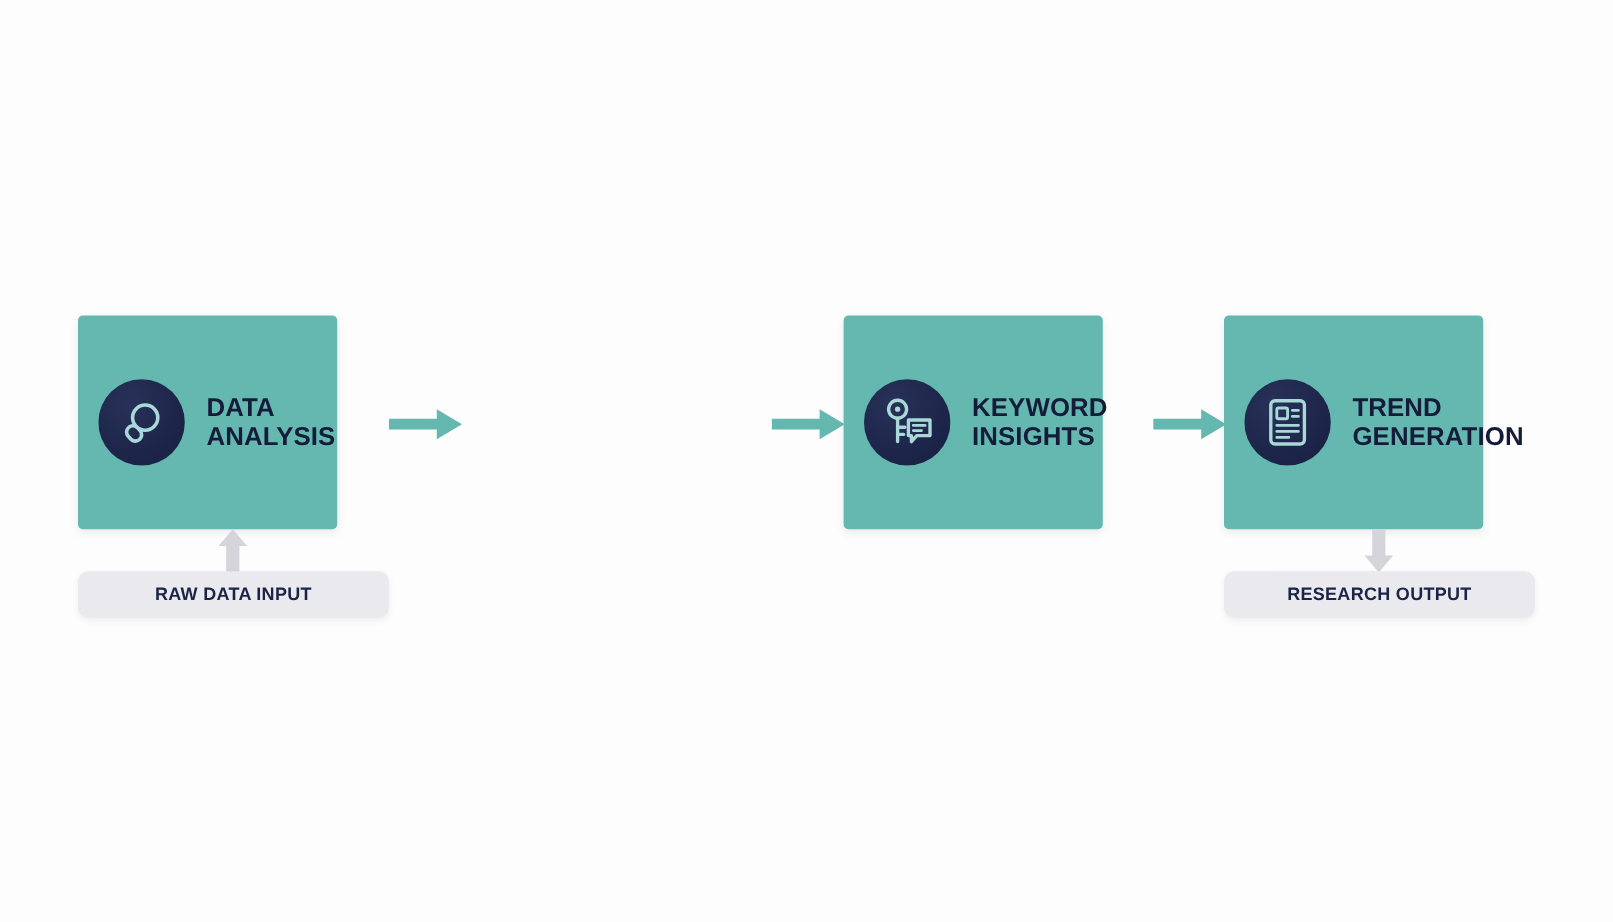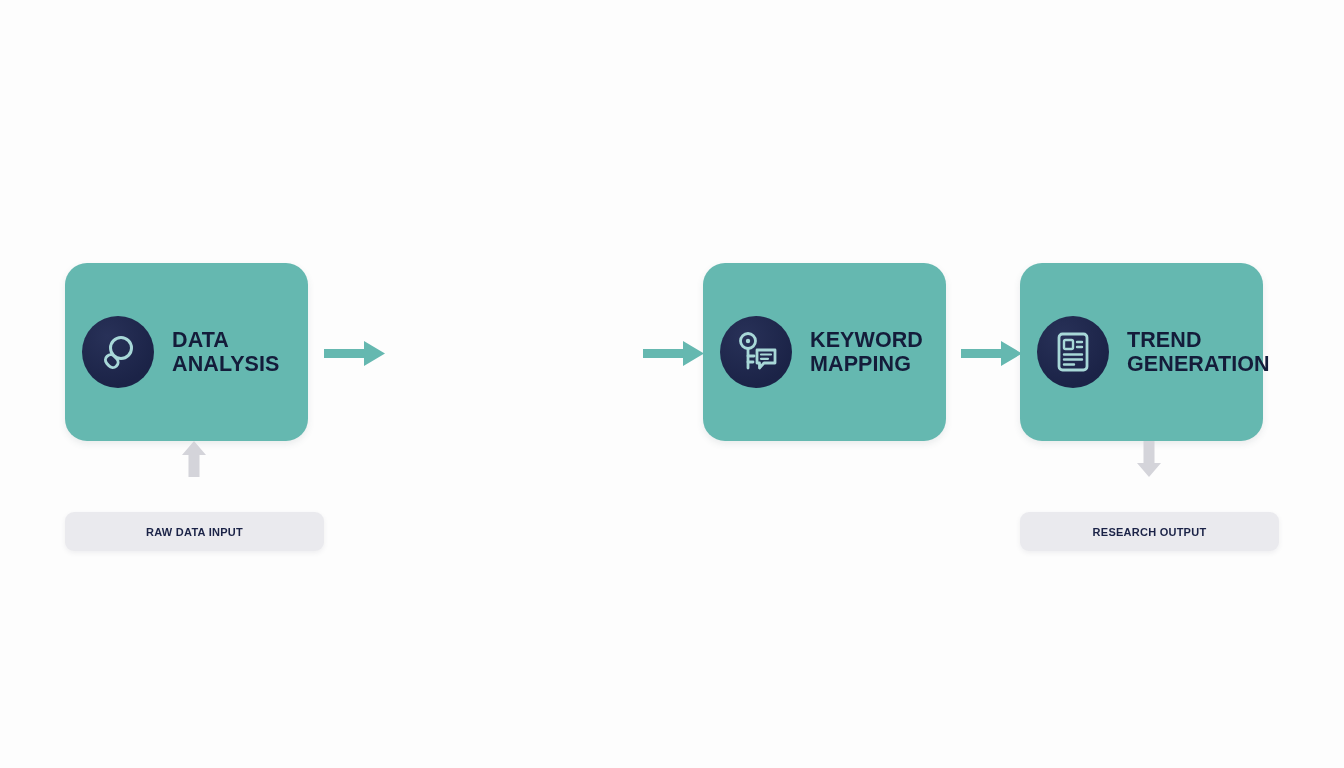--- a/index.html
+++ b/index.html
@@ -20,24 +20,24 @@
     left: 0;
     top: 0;
     width: 1344px;
     height: 768px;
   }
 
   
   .step-card {
     position: absolute;
     top: 263px;
-    width: 243px;
+    width: 216px;
     height: 178px;
     background: #65B8B0;
-    border-radius: 22px;
+    border-radius: 4px;
     box-shadow: 0 3px 7px rgba(60,80,90,0.10);
     display: flex;
     flex-direction: row;
     align-items: center;
     box-sizing: border-box;
     padding-left: 17px;
   }
   .step-card.c0 { left: 65px; }
   .step-card.c1 { left: 384px; }
   .step-card.c2 { left: 703px; }
@@ -93,24 +93,23 @@
     top: 476px;
     width: 259px;
     height: 39px;
     background: #EAEAEE;
     border-radius: 9px;
     box-shadow: 0 2px 5px rgba(60,70,90,0.08);
     display: flex;
     align-items: center;
     justify-content: center;
     color: #1B2347;
-    font-size: 11px;
+    font-size: 15px;
     font-weight: bold;
     letter-spacing: 0.25px;
-    margin-top: 36px;
   }
   .endpoint-pill.p-in  { left: 65px; }
   .endpoint-pill.p-out { left: 1020px; }
 </style>
 </head>
 <body>
 
 <div id="flow-canvas">
 
   <div class="step-card c0">
@@ -134,21 +133,21 @@
 
         <path d="M14 18.5 L14 38" fill="none" stroke="#A8D8D8" stroke-width="2.8" stroke-linecap="round"></path>
         <path d="M14 26 L20 26" fill="none" stroke="#A8D8D8" stroke-width="2.8" stroke-linecap="round"></path>
         <path d="M14 32 L19 32" fill="none" stroke="#A8D8D8" stroke-width="2.8" stroke-linecap="round"></path>
 
         <path d="M23 20 H41 V33 H30 L25.5 38 V33 H23 Z" fill="none" stroke="#A8D8D8" stroke-width="2.8" stroke-linejoin="round"></path>
         <path d="M27 24.5 H37 M27 28.8 H34" stroke="#A8D8D8" stroke-width="2.2" stroke-linecap="round"></path>
       </svg>
     </div>
     <div class="step-label">KEYWORD
-MAPPING</div>
+INSIGHTS</div>
   </div>
 
   <div class="step-card c3">
     <div class="icon-badge">
       <svg width="44" height="44" viewBox="0 0 44 44" aria-hidden="true">
         <rect x="8" y="4" width="28" height="36" rx="3.5" fill="none" stroke="#A8D8D8" stroke-width="2.8"></rect>
         <rect x="13" y="10" width="9" height="9" rx="1.5" fill="none" stroke="#A8D8D8" stroke-width="2.4"></rect>
         <path d="M26 12 H31 M26 17 H31" stroke="#A8D8D8" stroke-width="2.4" stroke-linecap="round"></path>
         <path d="M13 24.5 H31 M13 29.5 H31 M13 34.5 H23" stroke="#A8D8D8" stroke-width="2.4" stroke-linecap="round"></path>
       </svg>

